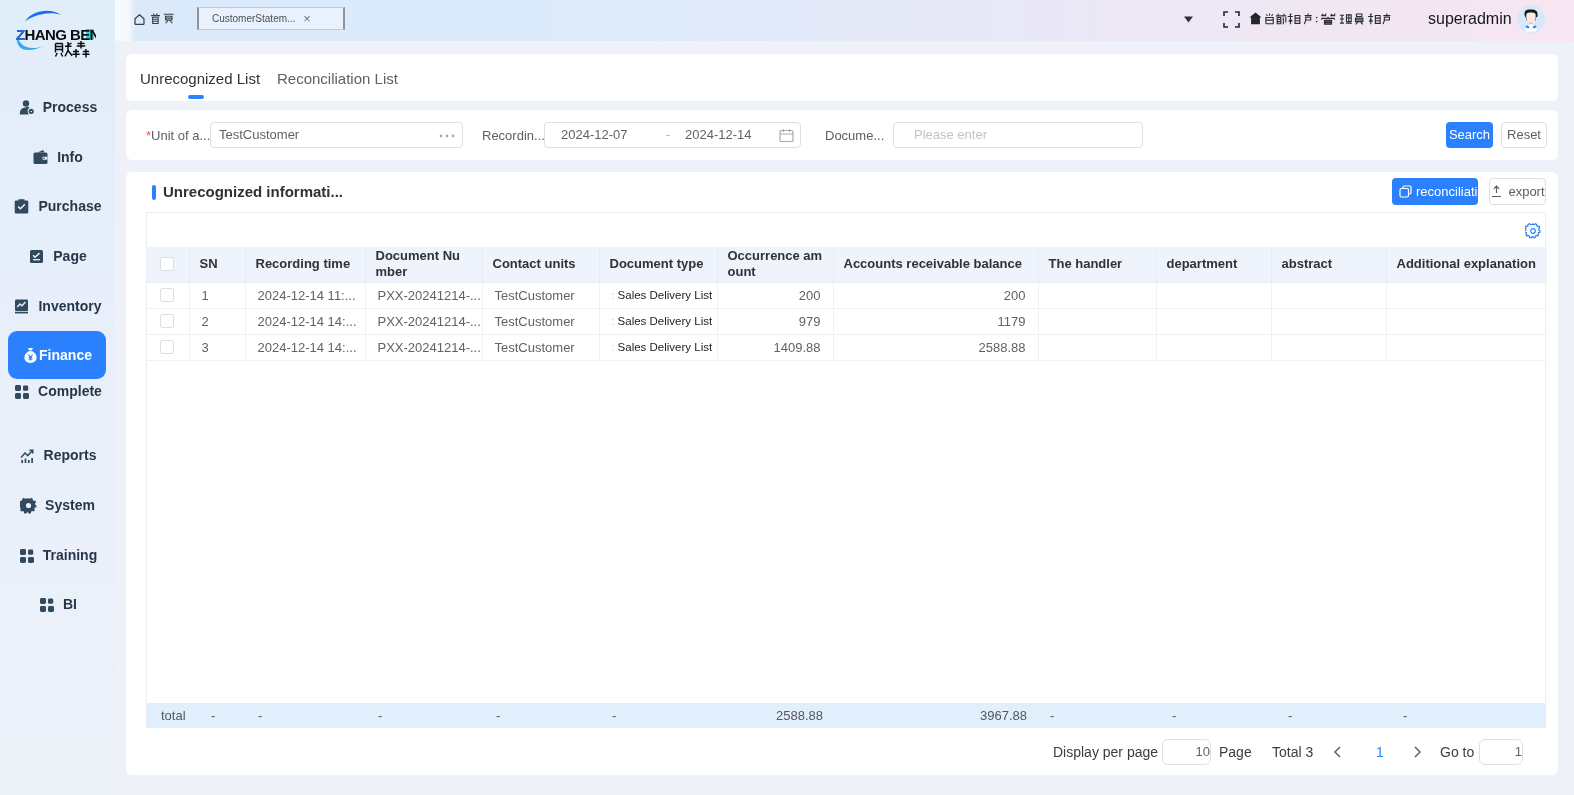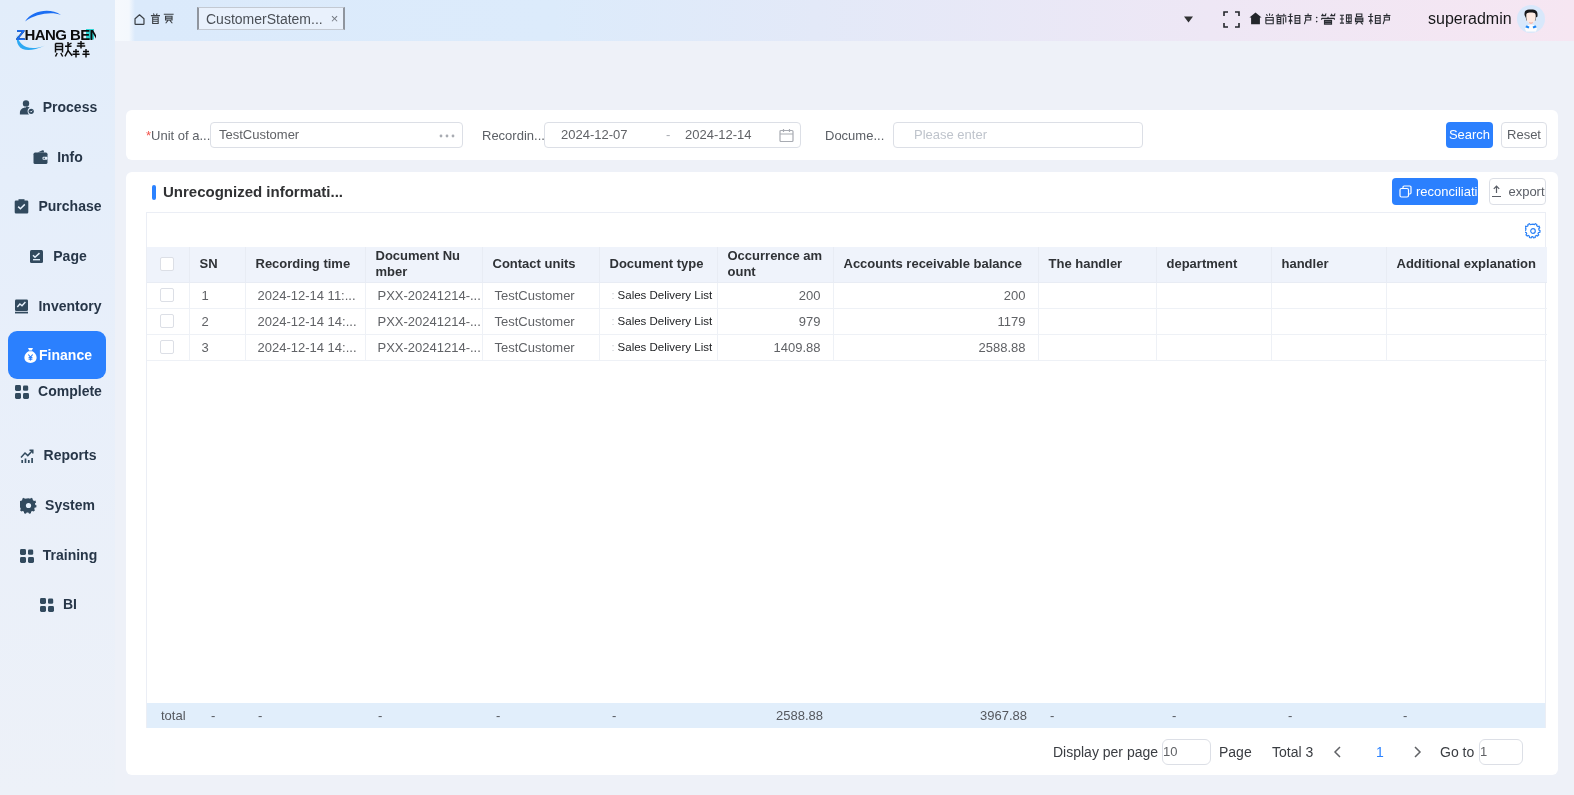--- a/index.html
+++ b/index.html
@@ -35,34 +35,34 @@
 th{background:#eff3fb;color:#2f3236;font-weight:bold;text-align:left;padding:0 10px;border-right:1px solid #e8ecf4;border-bottom:1px solid #e8ecf4;height:35px;line-height:16px;white-space:nowrap;overflow:hidden}
 .dt{color:#1a1c1f;font-size:11.5px}.dt i{font-style:normal;color:#c9ccd2;margin-right:3px;font-size:11px}
 td{color:#606266;padding:0 12px;border-right:1px solid #eef1f6;border-bottom:1px solid #eef1f6;height:26px;white-space:nowrap;overflow:hidden}
 th:last-child,td:last-child{border-right:none}
 .num{text-align:right}
 .ckcell{padding:0 0 0 13px}
 .ck{width:14px;height:14px;border:1px solid #dcdfe6;border-radius:2px;background:#fff}
 #totalrow{position:absolute;left:0px;top:490px;width:1398px;height:25px;background:#e1eefb;font-size:13px;color:#55585e}
 #totalrow span{position:absolute;top:5px}
 #pagerow{position:absolute;left:0px;top:557px;width:1432px;height:46px;font-size:14px;color:#3a3d42}
-#pagerow .pbox{position:absolute;top:10px;height:26px;border:1px solid #dcdfe6;border-radius:6px;background:#fff;text-align:left;font-size:13px;color:#606266}
+#pagerow .pbox{position:absolute;top:10px;height:26px;border:1px solid #dcdfe6;border-radius:6px;background:#fff;text-align:right;font-size:13px;color:#606266}
 </style></head>
 <body>
 <div id="page">
   <div id="topbar">
     <svg class="abs" style="left:18px;top:13px" width="13" height="13" viewBox="0 0 16 16" fill="none" stroke="#3b4046" stroke-width="1.5">
         <path d="M2.5 7L8 2.2 13.5 7v6.3a.8.8 0 01-.8.8H3.3a.8.8 0 01-.8-.8z" stroke-linejoin="round"></path>
       </svg>
     <svg class="abs" style="left:35px;top:13px" width="25" height="11.4" viewBox="0 0 33 15" fill="none" stroke="#3b4046" stroke-width="1.45">
       <path d="M4.5 .7l1 1.8M9.5 .7l-1 1.8M1.2 3.5h12M3.5 5.5h7.3v8.3H3.5z M3.5 8.2h7.3M3.5 10.9h7.3"></path>
       <path d="M18.2 1.7h13M20.5 4.2h8.6v5h-8.6zM20.5 6.7h8.6M24 9.5l-3.3 4M26 9.5l3.5 4"></path>
     </svg>
     <div id="tabbox" style="left:82px">
-        <span style="margin-left:7px;font-size:14px">CustomerStatem...</span>
+        <span style="margin-left:13px;font-size:10px">CustomerStatem...</span>
         <span style="margin-left:8px;color:#737880;font-size:13px">×</span>
       </div>
     <svg class="abs" style="left:1068px;top:15px" width="11" height="9" viewBox="0 0 11 9">
         <path d="M1 1.5h9L5.5 7.5z" fill="#303133"></path>
       </svg>
     <svg class="abs" style="left:1108px;top:11px" width="17" height="17" viewBox="0 0 17 17" fill="none" stroke="#23262b" stroke-width="1.6">
         <path d="M1 5V1h4M12 1h4v4M16 12v4h-4M5 16H1v-4"></path>
       </svg>
     <svg class="abs" style="left:1133px;top:11px" width="15" height="15" viewBox="0 0 16 16" fill="#23262b">
         <path d="M8 1.5L1.5 7h1.8v7h9.4V7h1.8z"></path>
@@ -189,20 +189,25 @@
     </div>
     <div class="mitem" style="top:594px;height:20px">
       <svg width="17" height="17" viewBox="0 0 17 17" fill="#324a5e">
           <rect x="2" y="2" width="6" height="6" rx="1.4"></rect>
           <rect x="10" y="2.6" width="5.2" height="5.2" rx="1.3"></rect>
           <rect x="2" y="10" width="6" height="6" rx="1.4"></rect>
           <rect x="10" y="10" width="6" height="6" rx="1.4"></rect>
         </svg>
       <span>BI</span>
     </div>
+  </div>
+  <div class="card" id="tabscard">
+    <div class="tab1">Unrecognized List</div>
+    <div class="tab2">Reconciliation List</div>
+    <div class="tabpill"></div>
   </div>
   <div class="card" id="filtercard">
     <div class="abs" style="left:20px;top:18px"><span style="color:#f2544c">*</span>Unit of a...</div>
     <div class="fbox" style="left:84px;width:253px;color:#606266;line-height:24px">
       <span style="margin-left:8px">TestCustomer</span>
       <svg class="abs" style="left:228px;top:11px" width="16" height="4" viewBox="0 0 16 4" fill="#a8abb2">
           <circle cx="2" cy="2" r="1.4"></circle>
           <circle cx="8" cy="2" r="1.4"></circle>
           <circle cx="14" cy="2" r="1.4"></circle>
         </svg>
@@ -265,21 +270,21 @@
               </th>
               <th>SN</th>
               <th>Recording time</th>
               <th>Document Nu<br>mber</th>
               <th>Contact units</th>
               <th>Document type</th>
               <th>Occurrence am<br>ount</th>
               <th>Accounts receivable balance</th>
               <th>The handler</th>
               <th>department</th>
-              <th>handler</th>
+              <th>abstract</th>
               <th>Additional explanation</th>
             </tr>
         <tr>
               <td class="ckcell">
                 <div class="ck"></div>
               </td>
               <td>1</td>
               <td>2024-12-14 11:...</td>
               <td>PXX-20241214-...</td>
               <td>TestCustomer</td>

